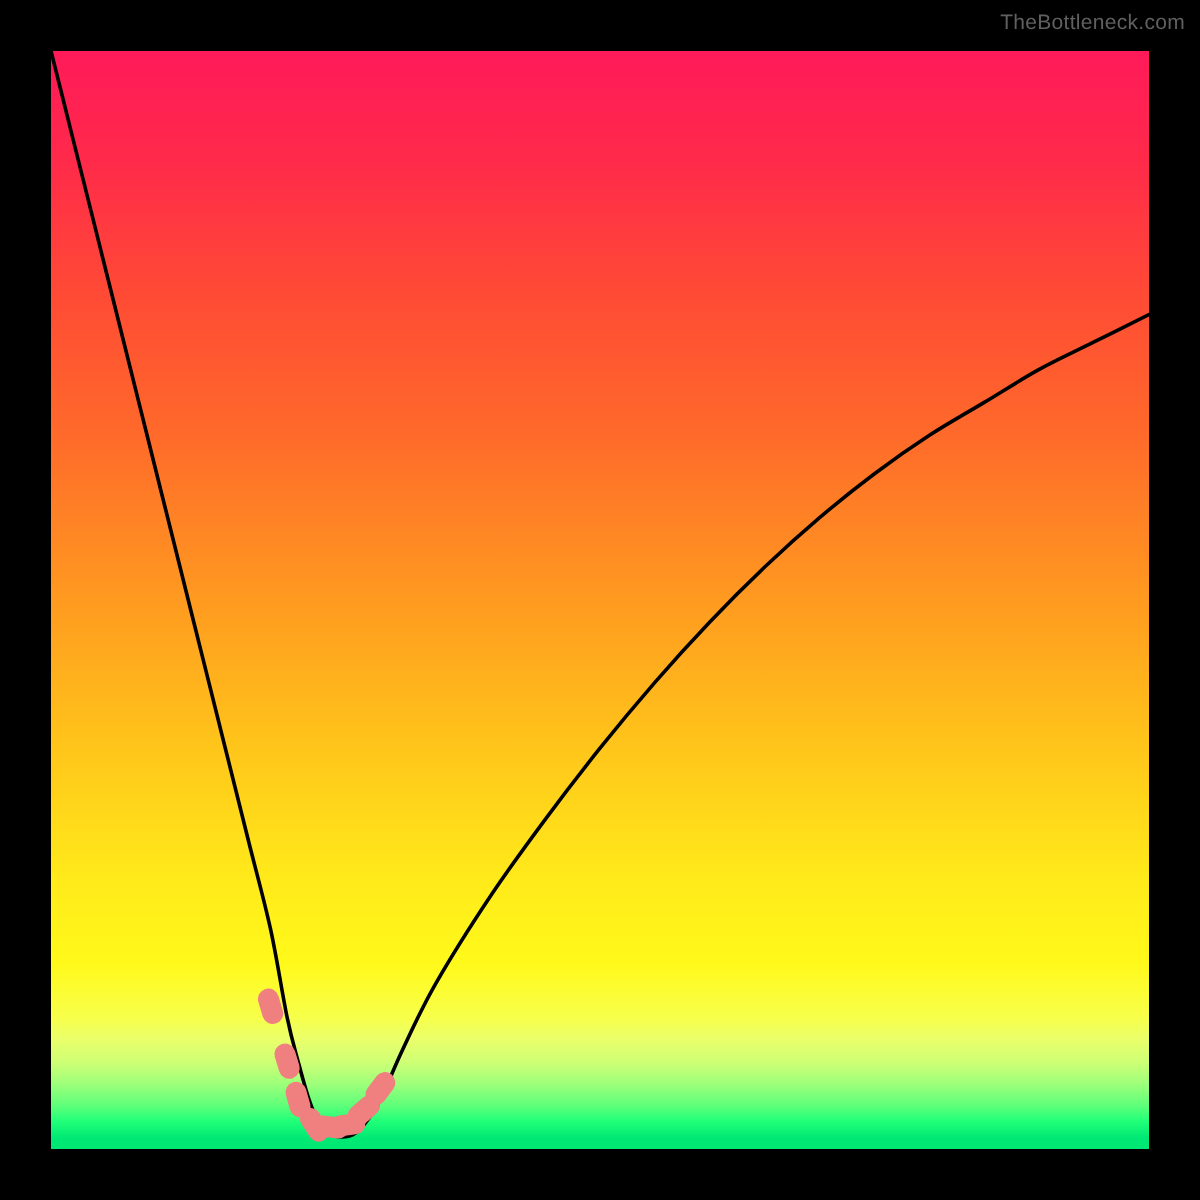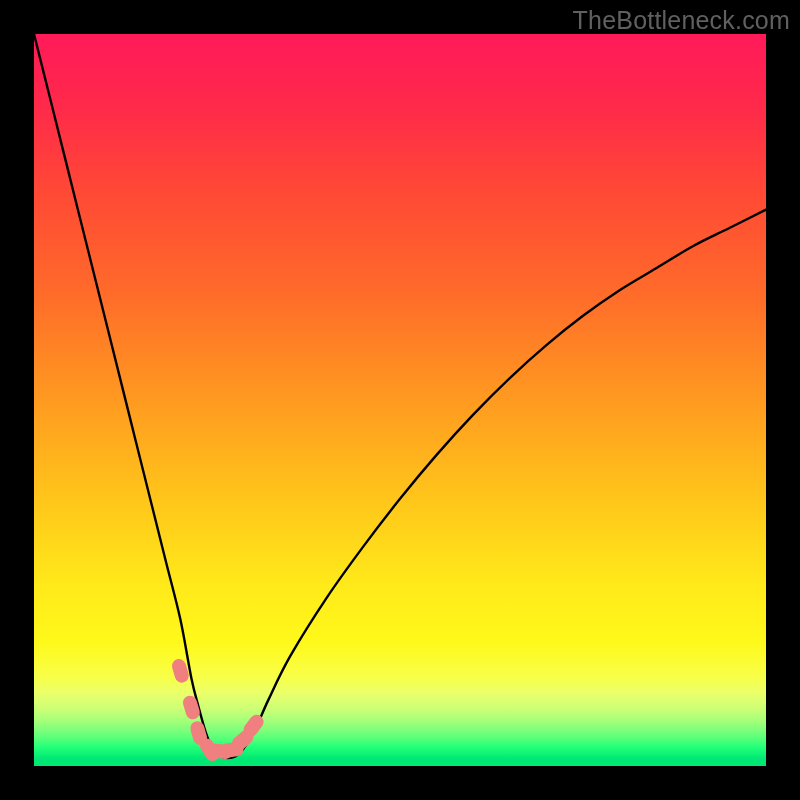--- a/index.html
+++ b/index.html
@@ -27,21 +27,21 @@
   }
   .gradient {
     position: absolute;
     left: 0; top: 0; right: 0; bottom: 0;
   }
   .watermark {
     position: absolute;
     top: 6px;
     right: 10px;
     color: #606060;
-    font-size: 25px;
+    font-size: 14px;
     letter-spacing: 0.2px;
     font-weight: 400;
     z-index: 10;
   }
   svg.curve {
     position: absolute;
     left: 0; top: 0;
     width: 732px;
     height: 732px;
     z-index: 5;

